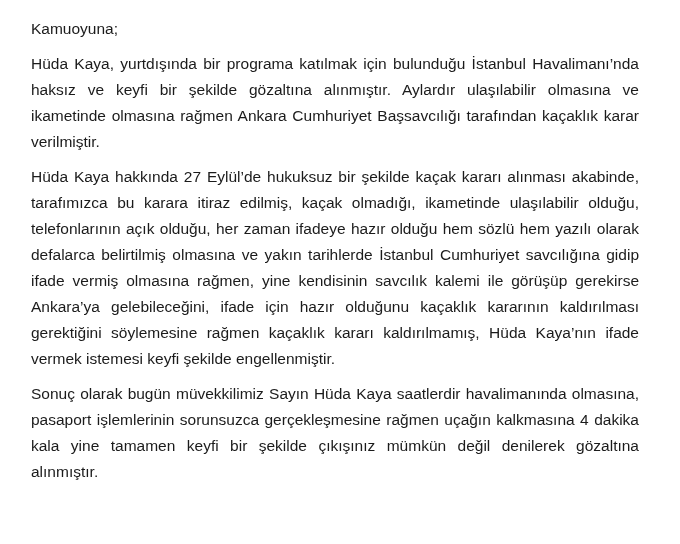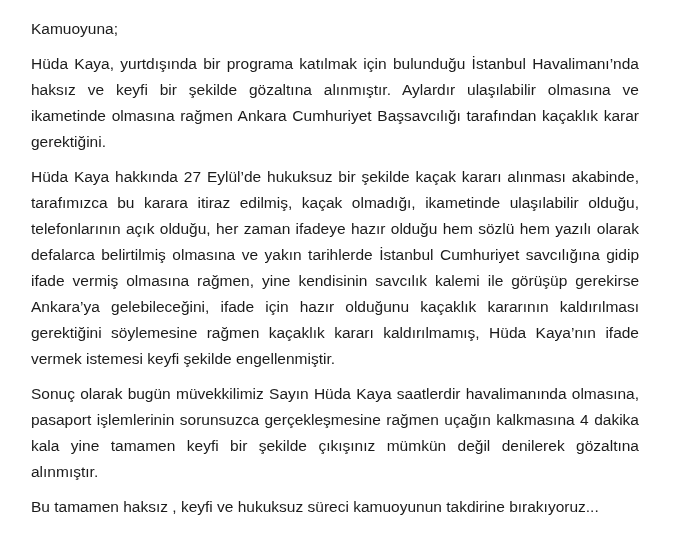--- a/index.html
+++ b/index.html
@@ -35,21 +35,20 @@
   .para-left {
     text-align: left;
   }
 </style>
 </head>
 <body>
 
 <div class="page">
   <p class="para-left">Kamuoyuna;</p>
 
-  <p class="para-justified">Hüda Kaya, yurtdışında bir programa katılmak için bulunduğu İstanbul Havalimanı’nda haksız ve keyfi bir şekilde gözaltına alınmıştır. Aylardır ulaşılabilir olmasına ve ikametinde olmasına rağmen Ankara Cumhuriyet Başsavcılığı tarafından kaçaklık karar gerektiğini.</p>
+  <p class="para-justified">Hüda Kaya, yurtdışında bir programa katılmak için bulunduğu İstanbul Havalimanı’nda haksız ve keyfi bir şekilde gözaltına alınmıştır. Aylardır ulaşılabilir olmasına ve ikametinde olmasına rağmen Ankara Cumhuriyet Başsavcılığı tarafından kaçaklık karar verilmiştir.</p>
 
   <p class="para-justified">Hüda Kaya hakkında 27 Eylül’de hukuksuz bir şekilde kaçak kararı alınması akabinde, tarafımızca bu karara itiraz edilmiş, kaçak olmadığı, ikametinde ulaşılabilir olduğu, telefonlarının açık olduğu, her zaman ifadeye hazır olduğu hem sözlü hem yazılı olarak defalarca belirtilmiş olmasına ve yakın tarihlerde İstanbul Cumhuriyet savcılığına gidip ifade vermiş olmasına rağmen, yine kendisinin savcılık kalemi ile görüşüp gerekirse Ankara’ya gelebileceğini, ifade için hazır olduğunu kaçaklık kararının kaldırılması gerektiğini söylemesine rağmen kaçaklık kararı kaldırılmamış, Hüda Kaya’nın ifade vermek istemesi keyfi şekilde engellenmiştir.</p>
 
   <p class="para-justified">Sonuç olarak bugün müvekkilimiz Sayın Hüda Kaya saatlerdir havalimanında olmasına, pasaport işlemlerinin sorunsuzca gerçekleşmesine rağmen uçağın kalkmasına 4 dakika kala yine tamamen keyfi bir şekilde çıkışınız mümkün değil denilerek gözaltına alınmıştır.</p>
 
-  <p class="para-left">Bu tamamen haksız , keyfi ve hukuksuz süreci kamuoyunun takdirine bırakıyoruz...</p>
 
 </div>
 
 </body></html>

